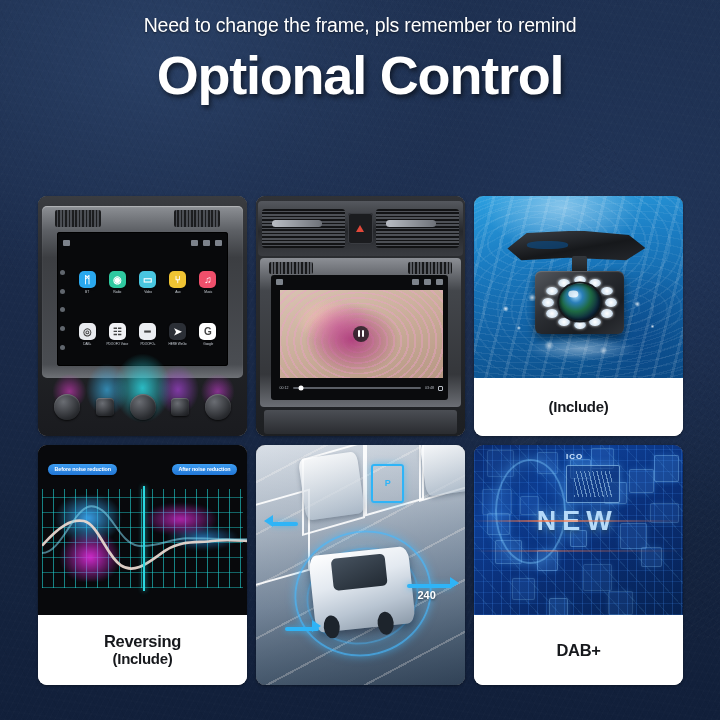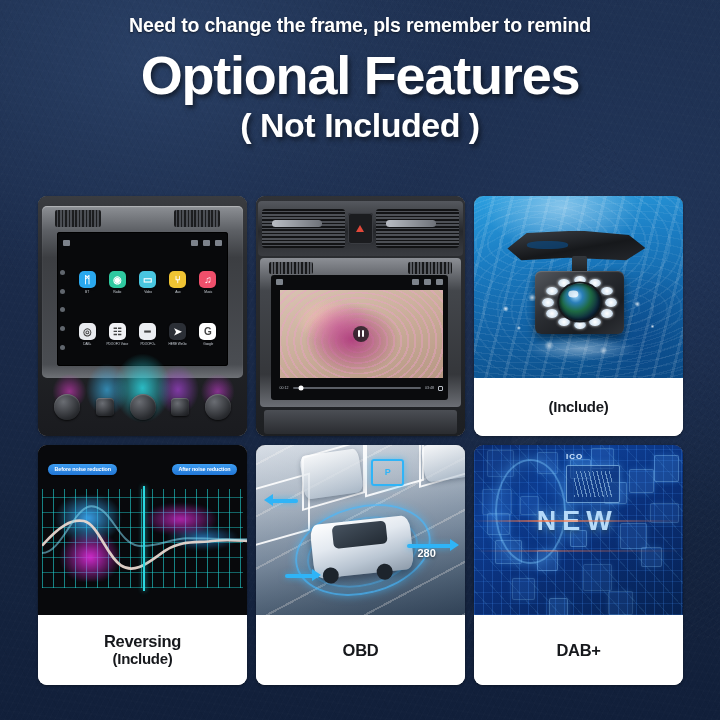--- a/index.html
+++ b/index.html
@@ -34,21 +34,21 @@
       repeating-linear-gradient(146deg, rgba(255,255,255,.03) 0 1px, rgba(0,0,0,0) 1px 6px),
       repeating-linear-gradient(36deg, rgba(0,0,0,.07) 0 1px, rgba(0,0,0,0) 1px 8px);
     clip-path:polygon(18% 100%,52% 0,100% 38%,100% 100%);
   }
 
   
   #header{ position:absolute; left:0; right:0; top:0; height:178px; z-index:3; }
   .kicker{
     position:absolute; top:14px; left:0; right:0;
     text-align:center; color:#fff;
-    font-size:19.5px; font-weight:700; letter-spacing:-.2px;
+    font-size:19.5px; font-weight:400; letter-spacing:-.2px;
     white-space:nowrap; overflow:hidden;
     text-shadow:0 1px 2px rgba(0,0,0,.55);
   }
   .hero{
     position:absolute; top:48px; left:0; right:0;
     text-align:center; color:#fff;
     font-size:54px; font-weight:700; line-height:1.02;
     letter-spacing:-1.2px;
     text-shadow:2px 3px 5px rgba(0,0,0,.55);
   }
@@ -311,22 +311,21 @@
 </style>
 </head>
 <body>
 
 <div id="bg-layer"></div>
 <div id="bg-texture"></div>
 <div id="bg-ridge"></div>
 
 <div id="header">
   <div class="kicker">Need to change the frame, pls remember to remind</div>
-  <div class="hero">Optional Features</div>
-  <div class="hero-sub">( Not Included )</div>
+  <div class="hero">Optional Control</div>
 </div>
 
 <div id="grid">
 
   <div class="card">
     <div class="card-media">
       <div class="hu-bg"></div>
       <div class="hu-trim"></div>
       <div class="hu-vent l"></div>
       <div class="hu-vent r"></div>
@@ -519,24 +518,21 @@
 
       <div class="obd-car"></div>
 
       <div class="arr" style="right:6%;top:58%;width:22%;height:4px;"></div>
       <div class="arrhead" style="right:3%;top:55%;border-top:6px solid transparent;border-bottom:6px solid transparent;border-left:9px solid #2fb4f7;"></div>
       <div class="arr" style="left:14%;top:76%;width:16%;height:4px;"></div>
       <div class="arrhead" style="left:27%;top:73%;border-top:6px solid transparent;border-bottom:6px solid transparent;border-left:9px solid #2fb4f7;"></div>
       <div class="arr" style="left:7%;top:32%;width:13%;height:4px;"></div>
       <div class="arrhead" style="left:4%;top:29%;border-top:6px solid transparent;border-bottom:6px solid transparent;border-right:9px solid #2fb4f7;"></div>
 
-      <div class="obd-360">280</div>
-    </div>
-    <div class="card-label">
-      <div class="lbl-main">OBD</div>
+      <div class="obd-360">240</div>
     </div>
   </div>
 
   <div class="card row2">
     <div class="card-media">
       <div class="dab-bg"></div>
       <div class="dab-mesh"></div>
       <div class="dab-tiles" id="dab-tiles">
           <div class="tile" style="left: 6%; top: 3%; width: 13%; height: 16%; opacity: 0.45;"></div>
           <div class="tile" style="left: 30%; top: 4%; width: 10%; height: 13%; opacity: 0.55;"></div>

